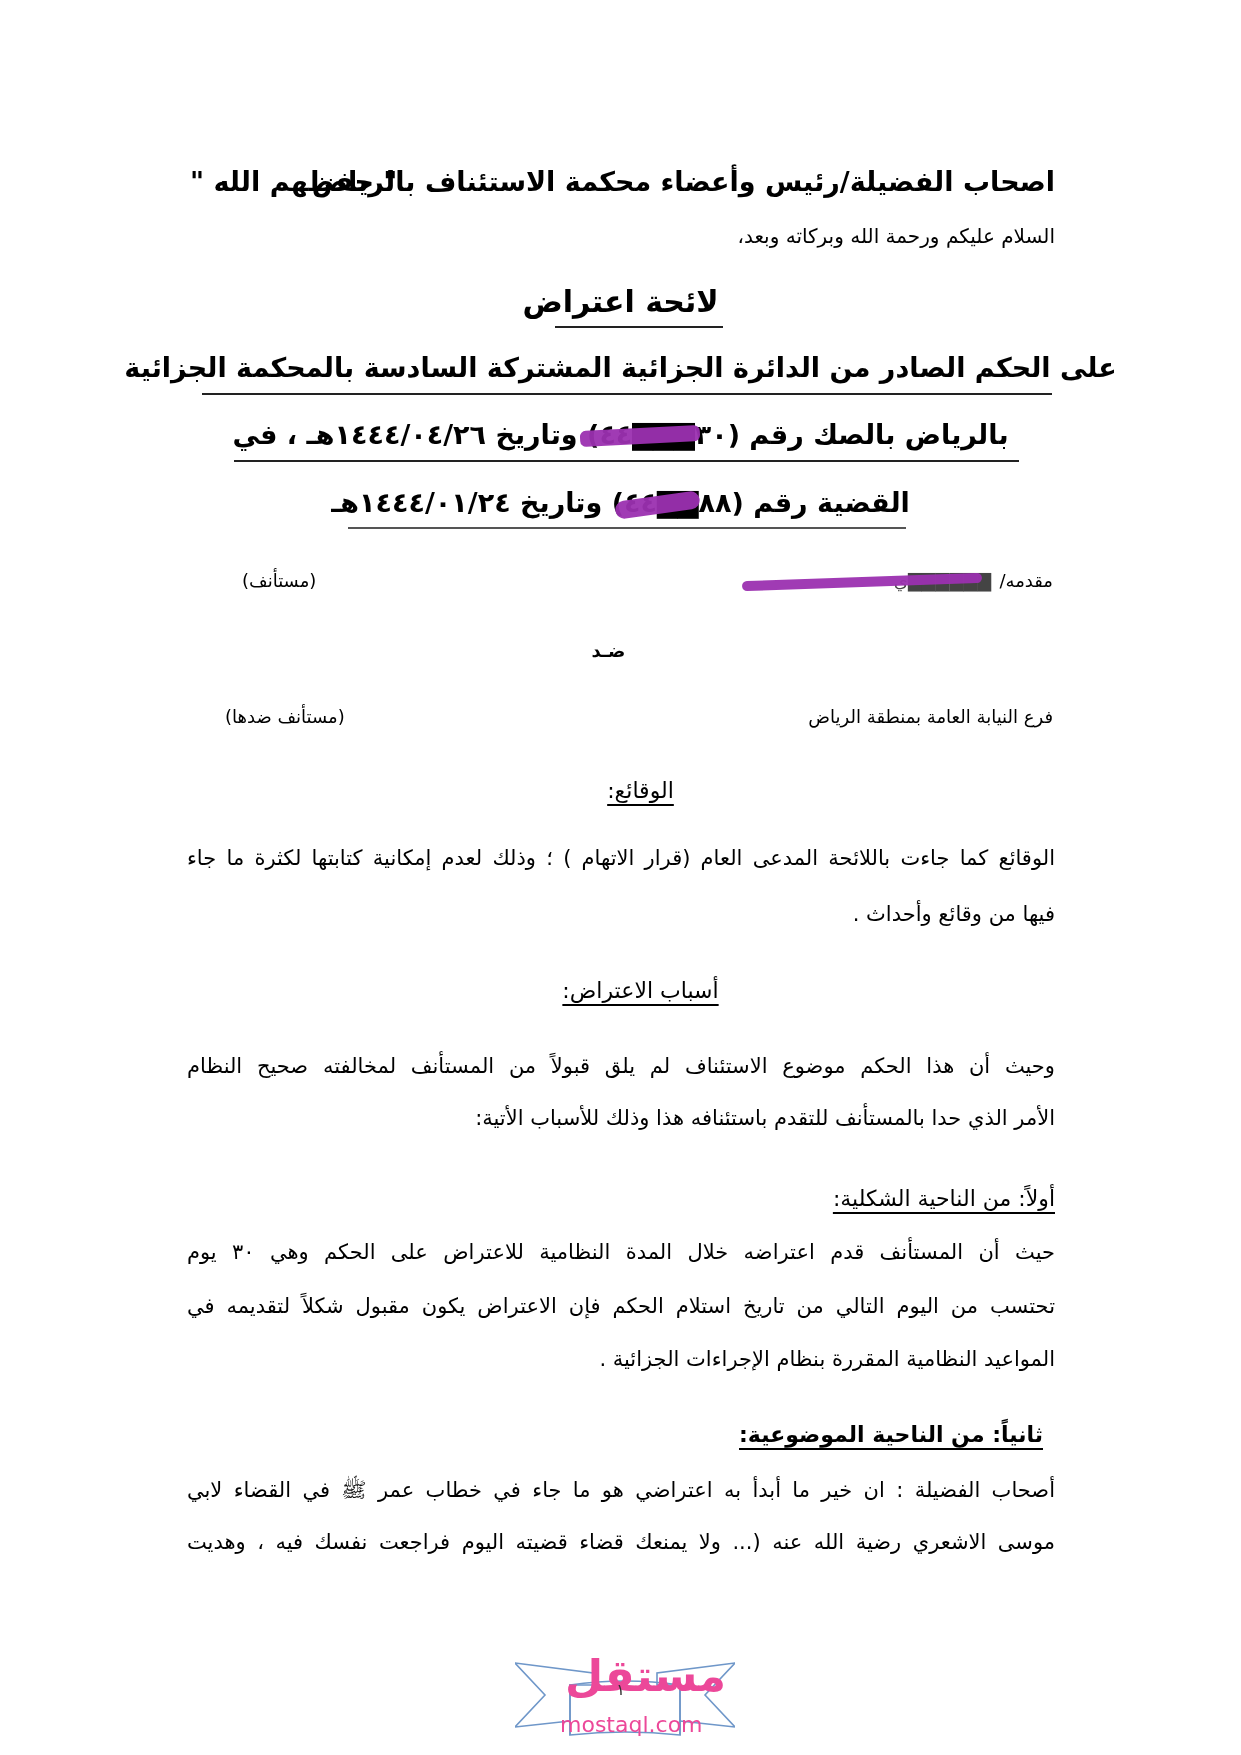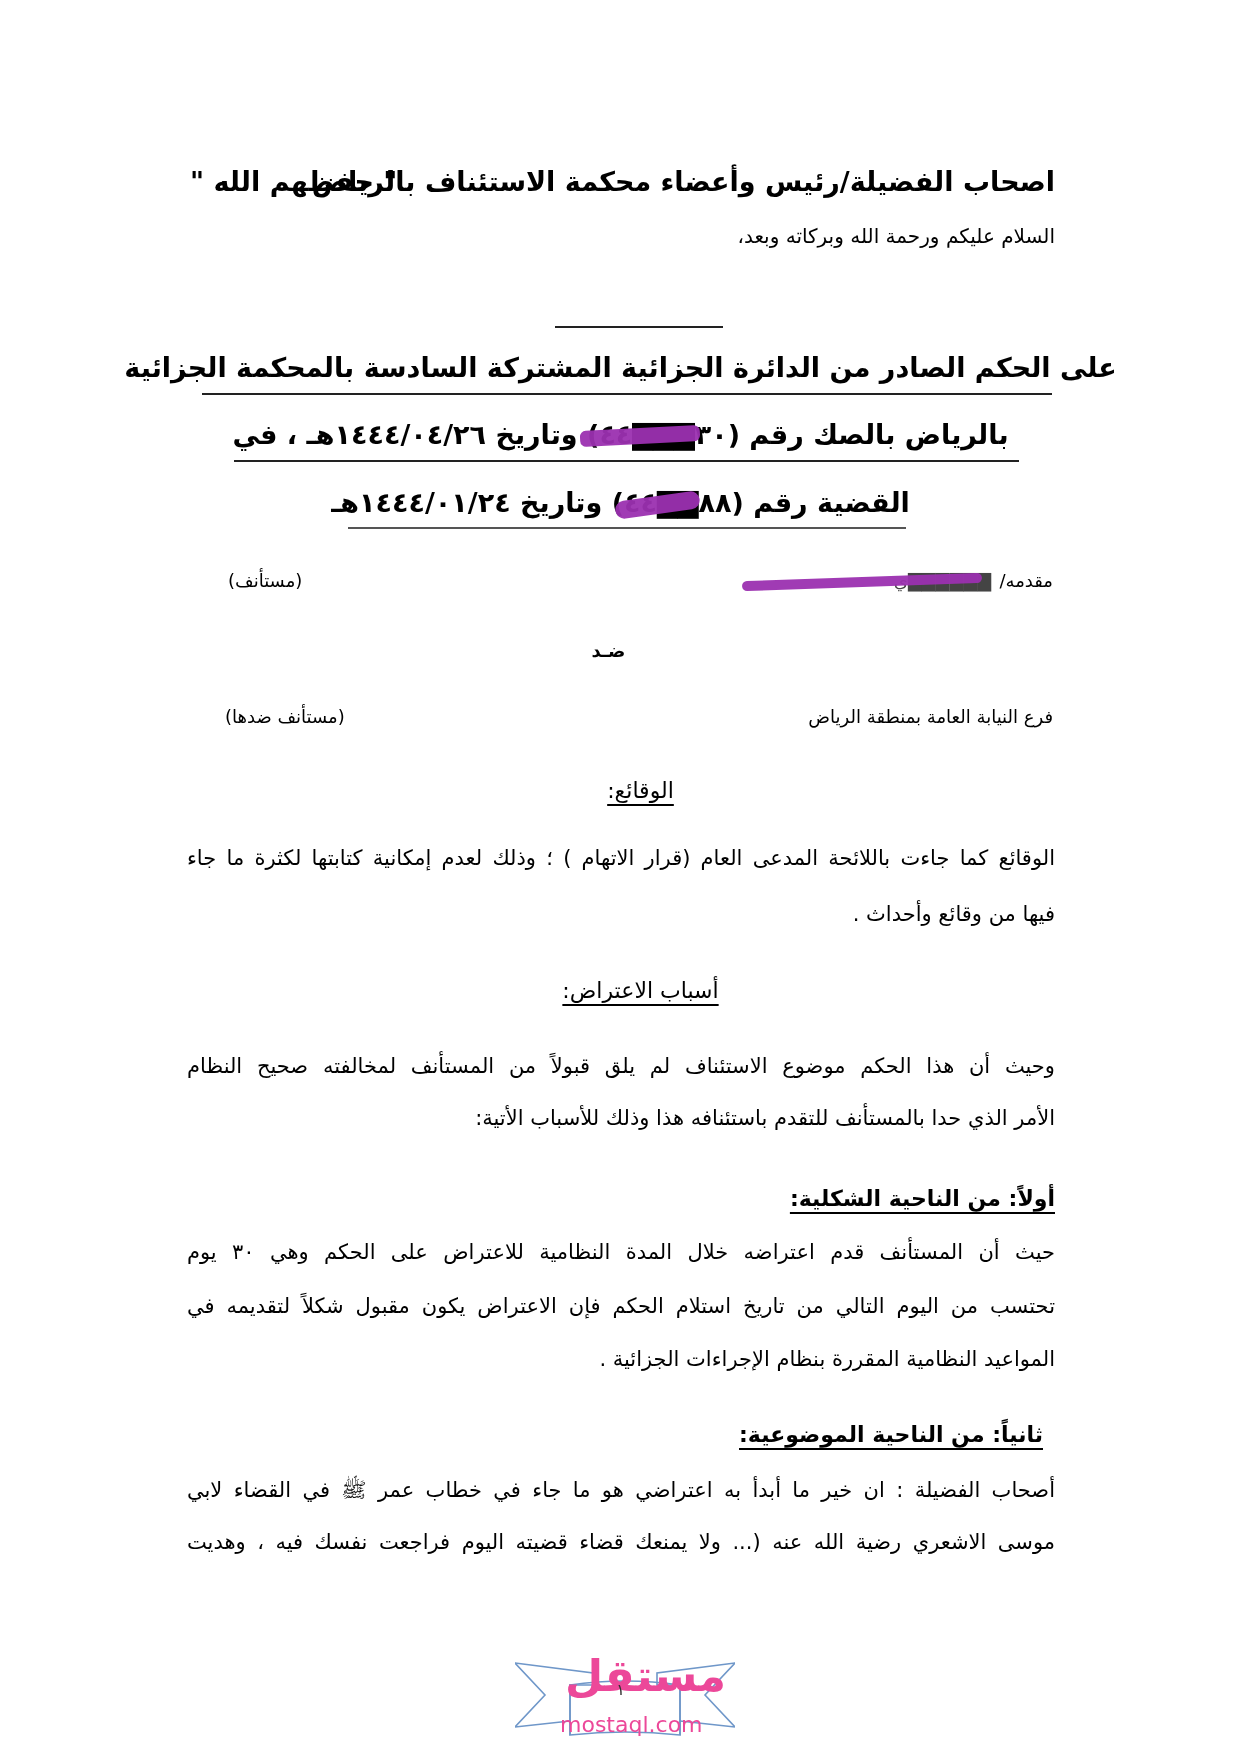--- a/index.html
+++ b/index.html
@@ -19,52 +19,53 @@
 </head>
 <body>
 
 <div class="page">
 
   <div class="abs bold-heavy" style="right:186px; top:166px; font-size:27px;">اصحاب الفضيلة/رئيس  وأعضاء محكمة الاستئناف بالرياض</div>
   <div class="abs bold-heavy" style="left:190px; top:166px; font-size:27px; direction:rtl;">" حفظهم الله "</div>
 
   <div class="abs body-text" style="right:186px; top:224px; font-size:20px;">السلام عليكم ورحمة الله وبركاته وبعد،</div>
 
+  <div class="abs bold-heavy center" style="top:284px; font-size:30px;">لائحة اعتراض</div>
   <div class="uline" style="left:555px; width:168px; top:326px;"></div>
 
   <div class="abs bold-heavy center" style="top:352px; font-size:27px;">على الحكم الصادر من الدائرة الجزائية المشتركة السادسة بالمحكمة الجزائية</div>
   <div class="uline" style="left:202px; width:850px; top:393px;"></div>
 
   <div class="abs bold-heavy center" style="top:419px; font-size:27px;">بالرياض  بالصك رقم (٣٠▇▇▇٤٤) وتاريخ ١٤٤٤/٠٤/٢٦هـ  ، في</div>
   <div class="uline" style="left:234px; width:785px; top:460px;"></div>
   <div class="redact" style="left:580px; top:428px; width:120px; height:16px; transform:rotate(-3deg);"></div>
 
   <div class="abs bold-heavy center" style="top:487px; font-size:27px;">القضية  رقم (٨٨▇▇٤٤) وتاريخ ١٤٤٤/٠١/٢٤هـ</div>
   <div class="uline" style="left:348px; width:558px; top:527px; background:#555;"></div>
   <div class="redact" style="left:615px; top:496px; width:85px; height:18px; transform:rotate(-8deg); border-radius:10px;"></div>
 
   <div class="abs body-text" style="right:188px; top:570px; font-size:18px;">مقدمه/</div>
   <div class="abs body-text" style="right:250px; top:570px; font-size:18px; color:#444;">▇▇▇▇▇▇ي</div>
   <div class="redact" style="left:742px; top:577px; width:240px; height:10px; transform:rotate(-2deg);"></div>
-  <div class="abs body-text" style="left:228px; top:570px; font-size:18px;">(مستأنف)</div>
+  <div class="abs body-text" style="left:242px; top:570px; font-size:18px;">(مستأنف)</div>
 
   <div class="abs body-text center" style="top:640px; font-size:18px; font-weight:bold; left:-12px;">ضـد</div>
 
   <div class="abs body-text" style="right:188px; top:706px; font-size:18px;">فرع النيابة العامة بمنطقة الرياض</div>
   <div class="abs body-text" style="left:225px; top:706px; font-size:18px;">(مستأنف ضدها)</div>
 
   <div class="abs sec-head center" style="top:778px; left:20px;">الوقائع:</div>
   <div class="abs body-text just" style="right:186px; width:868px; top:846px;">الوقائع كما جاءت باللائحة المدعى العام (قرار الاتهام ) ؛ وذلك لعدم إمكانية كتابتها لكثرة ما جاء</div>
   <div class="abs body-text" style="right:186px; top:902px;">فيها من وقائع وأحداث .</div>
 
   <div class="abs sec-head center" style="top:978px; left:20px;">أسباب الاعتراض:</div>
   <div class="abs body-text just" style="right:186px; width:868px; top:1054px;">وحيث أن هذا الحكم موضوع الاستئناف  لم يلق قبولاً من المستأنف لمخالفته صحيح النظام</div>
   <div class="abs body-text" style="right:186px; top:1106px;">الأمر الذي حدا بالمستأنف للتقدم باستئنافه هذا وذلك للأسباب الأتية:</div>
 
-  <div class="abs sec-head" style="right:186px; top:1186px; font-weight:bold;margin-left:26px;">أولاً: من الناحية الشكلية:</div>
+  <div class="abs sec-head" style="right:186px; top:1186px; font-weight:normal;margin-left:26px;">أولاً: من الناحية الشكلية:</div>
   <div class="abs body-text just" style="right:186px; width:868px; top:1240px;">حيث أن المستأنف قدم اعتراضه خلال المدة النظامية للاعتراض على الحكم وهي ٣٠ يوم</div>
   <div class="abs body-text just" style="right:186px; width:868px; top:1294px;">تحتسب من اليوم التالي من تاريخ استلام الحكم فإن الاعتراض يكون مقبول شكلاً لتقديمه في</div>
   <div class="abs body-text" style="right:186px; top:1347px;">المواعيد النظامية المقررة بنظام الإجراءات الجزائية .</div>
 
   <div class="abs sec-head" style="right:198px; top:1422px; font-weight:bold;">ثانياً: من الناحية الموضوعية:</div>
   <div class="abs body-text just" style="right:186px; width:868px; top:1530px;">موسى الاشعري رضية الله عنه (... ولا يمنعك قضاء قضيته اليوم فراجعت نفسك فيه ، وهديت</div>
   <div class="abs body-text just" style="right:186px; width:868px; top:1477px;">أصحاب الفضيلة : ان خير ما أبدأ به اعتراضي هو ما جاء في خطاب عمر ﷺ في القضاء لابي</div>
 
   <div style="position:absolute; left:515px; top:1645px; width:220px; height:95px;">
     <svg width="220" height="95" viewBox="0 0 220 95">

